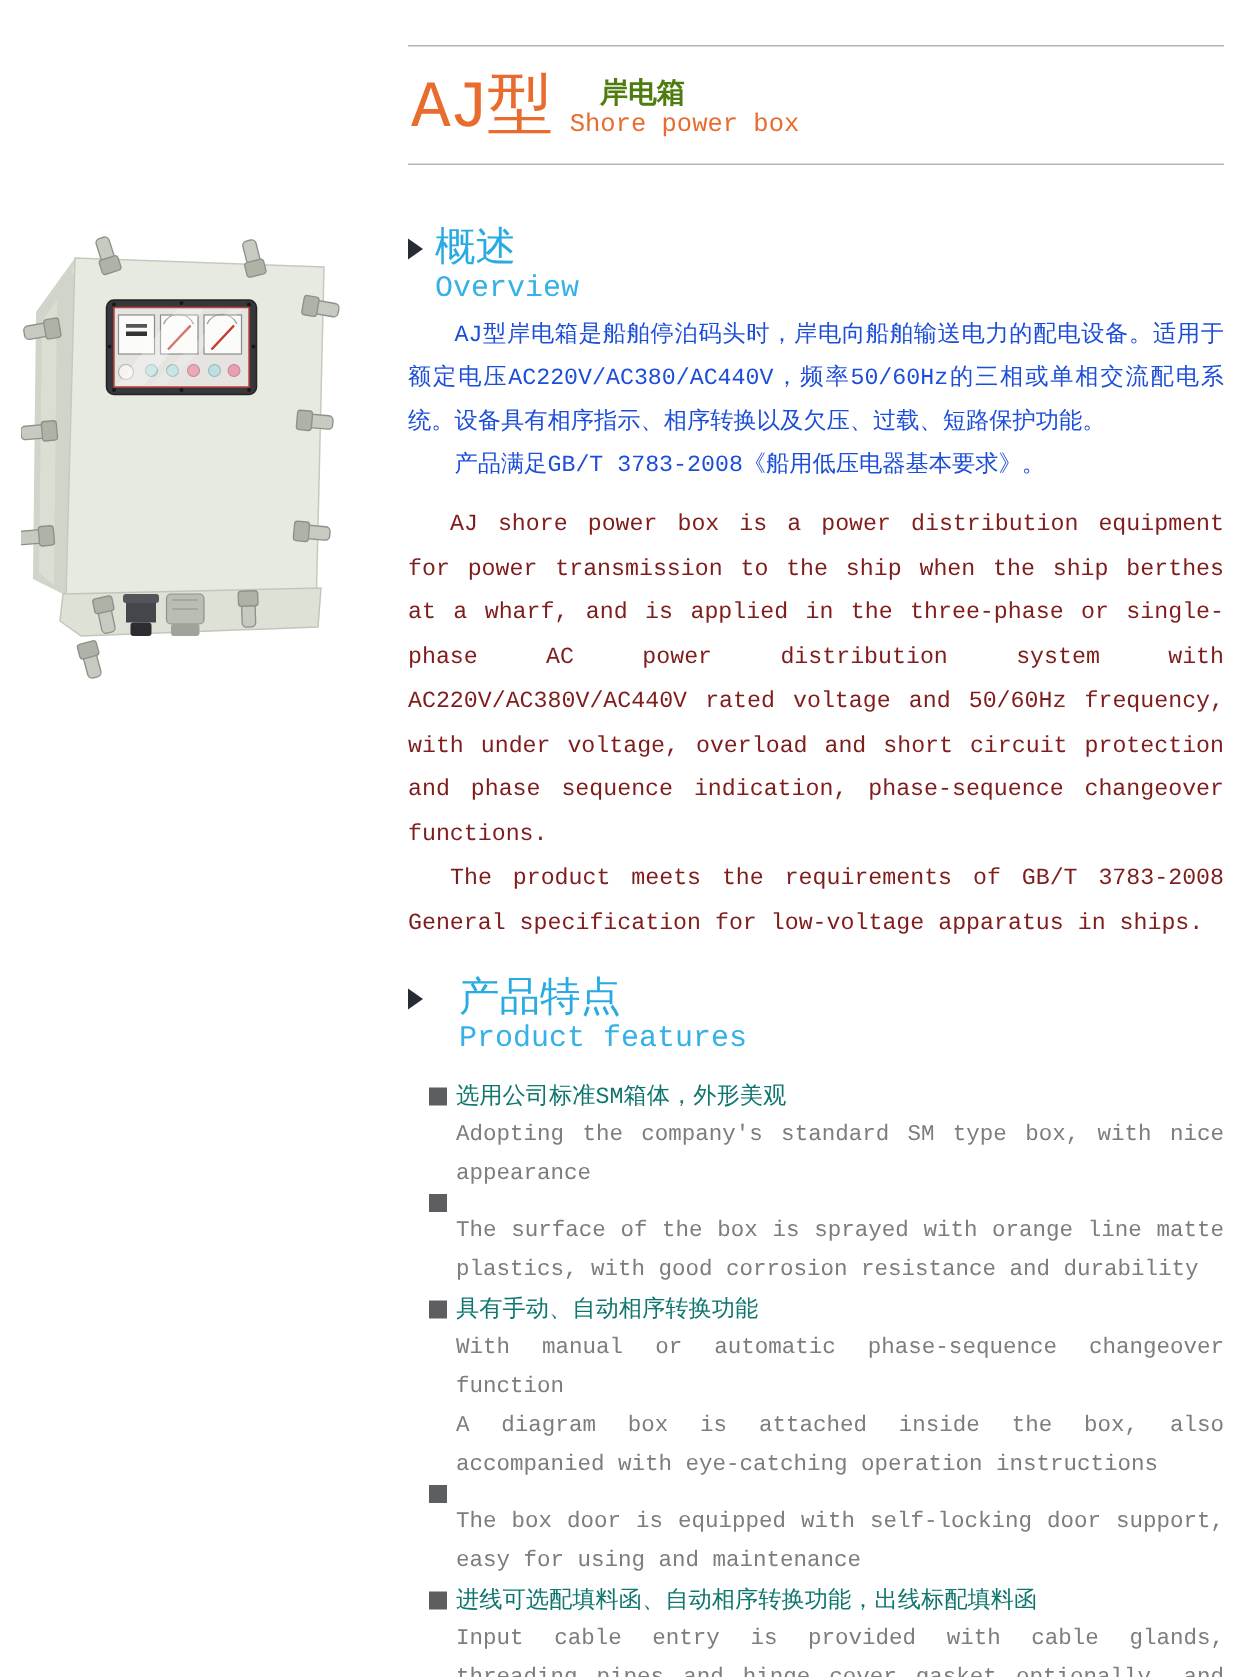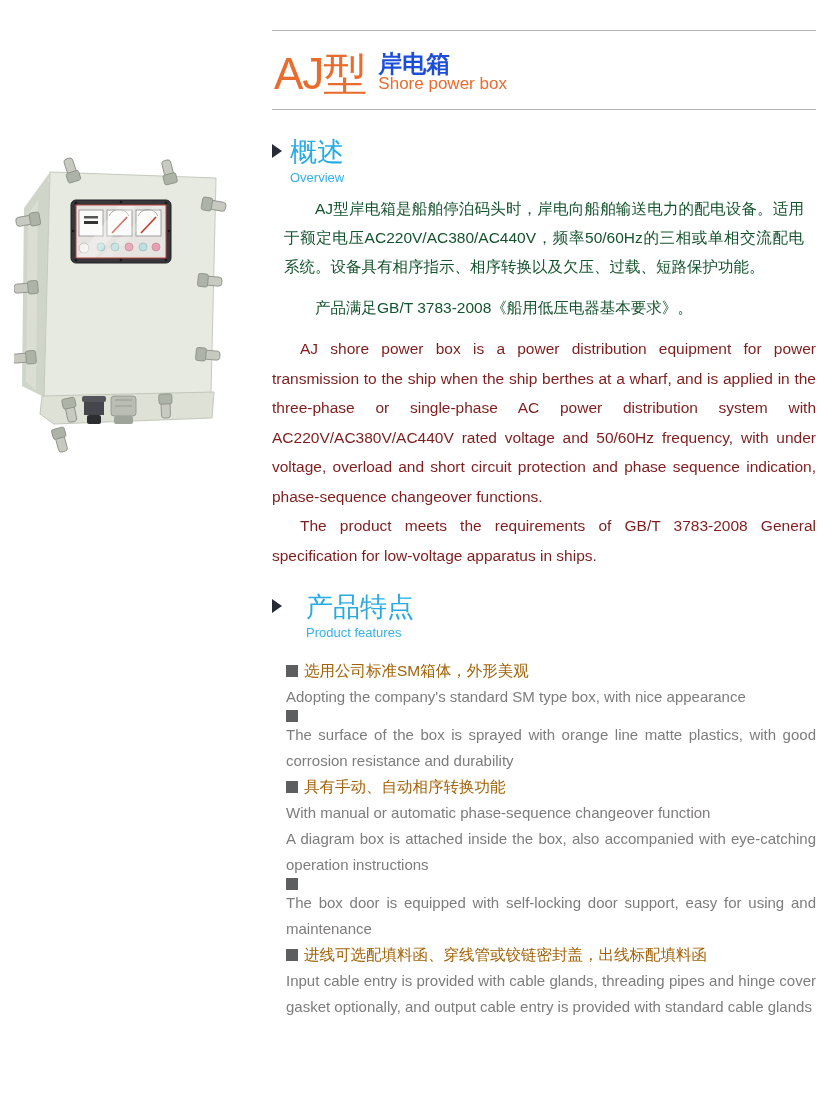--- a/index.html
+++ b/index.html
@@ -1,49 +1,49 @@
 <!DOCTYPE html>
 <html><head>
 <meta charset="utf-8">
 <style>
   html,body{margin:0;padding:0;background:#fff;}
   .page{
     position:relative;width:830px;height:1118px;background:#ffffff;
-    font-family:Liberation Sans, sans-serif;overflow:hidden;
+    font-family:Liberation Mono, monospace;overflow:hidden;
   }
   
   .photo-wrap{position:absolute;left:14px;top:156px;width:240px;height:305px;}
   
   .content{position:absolute;left:272px;top:0;width:544px;}
   .rule{border:none;border-top:1px solid #b4b4b4;margin:0;width:100%;}
   .rule.top{margin-top:30px;}
   .title-block{display:flex;align-items:flex-end;gap:12px;padding:20px 0 13px 2px;}
   .model{font-size:44px;line-height:45px;color:#e96c2f;letter-spacing:-1px;}
   .subtitle{display:flex;flex-direction:column;padding-bottom:2px;}
-  .sub-cn{font-size:24px;line-height:21px;color:#1d4ed8;font-weight:bold;}
+  .sub-cn{font-size:19px;line-height:21px;color:#4d7c0f;font-weight:bold;margin-left:20px;}
   .sub-en{font-size:17px;line-height:20px;color:#e96c2f;text-align:center;}
   
-  .sec-head{display:flex;align-items:flex-start;margin-top:27px;}
+  .sec-head{display:flex;align-items:flex-start;margin-top:42px;}
   .tri{width:0;height:0;border-left:10px solid #272b35;border-top:7px solid transparent;
        border-bottom:7px solid transparent;margin:7px 8px 0 0;flex:none;}
   .sec-titles h2{margin:0;font-size:27px;line-height:30px;color:#29abe2;font-weight:normal;}
-  .sec-titles .sub{font-size:13px;line-height:20px;color:#35b1e6;margin-top:1px;}
-  
-  .para-cn{margin:12px;font-size:15.5px;line-height:29px;color:#14532d;
+  .sec-titles .sub{font-size:20px;line-height:20px;color:#35b1e6;margin-top:1px;}
+  
+  .para-cn{margin:0;font-size:15.5px;line-height:29px;color:#1d4ed8;
            text-align:justify;text-indent:2em;}
   .para-cn.first{margin-top:6px;}
   .para-en{margin:0;font-size:15.5px;line-height:29.5px;color:#7f1d1d;
            text-align:justify;text-indent:28px;}
   .para-en.first{margin-top:10px;}
   
   .features .sec-head{margin-top:22px;gap:16px;}
   .feature-list{list-style:none;margin:15px 0 0;padding:0 0 0 14px;}
-  .f-cn{display:flex;align-items:center;font-size:15.5px;line-height:26px;color:#a16207;}
+  .f-cn{display:flex;align-items:center;font-size:15.5px;line-height:26px;color:#0f766e;}
   .sq{width:12px;height:12px;background:#5d5e60;margin-right:6px;flex:none;}
-  .f-en{font-size:15px;line-height:26px;color:#7e7c7c;text-align:justify;}
+  .f-en{font-size:15px;line-height:26px;color:#7e7c7c;text-align:justify;margin-left:18px;}
 </style>
 </head>
 <body>
 
 <div class="page">
 
   <div class="photo-wrap">
     <svg width="240" height="305" viewBox="0 0 240 305">
 
       <polygon points="10,52 36,16 32,242 8,230" fill="#d0d5c9"></polygon>
@@ -216,21 +216,21 @@
         </li>
         <li>
           <div class="f-cn">
               <span class="sq"></span>
             </div>
           <div class="f-en">The box door is equipped with self-locking door support, easy for using and maintenance</div>
         </li>
         <li>
           <div class="f-cn">
               <span class="sq"></span>
-              <span>进线可选配填料函、穿线管或铰链密封盖，出线标配填料函</span>
+              <span>进线可选配填料函、自动相序转换功能，出线标配填料函</span>
             </div>
           <div class="f-en">Input cable entry is provided with cable glands, threading pipes and hinge cover gasket optionally, and output cable entry is provided with standard cable glands</div>
         </li>
       </ul>
     </section>
 
   </div>
 </div>
 
 </body></html>

